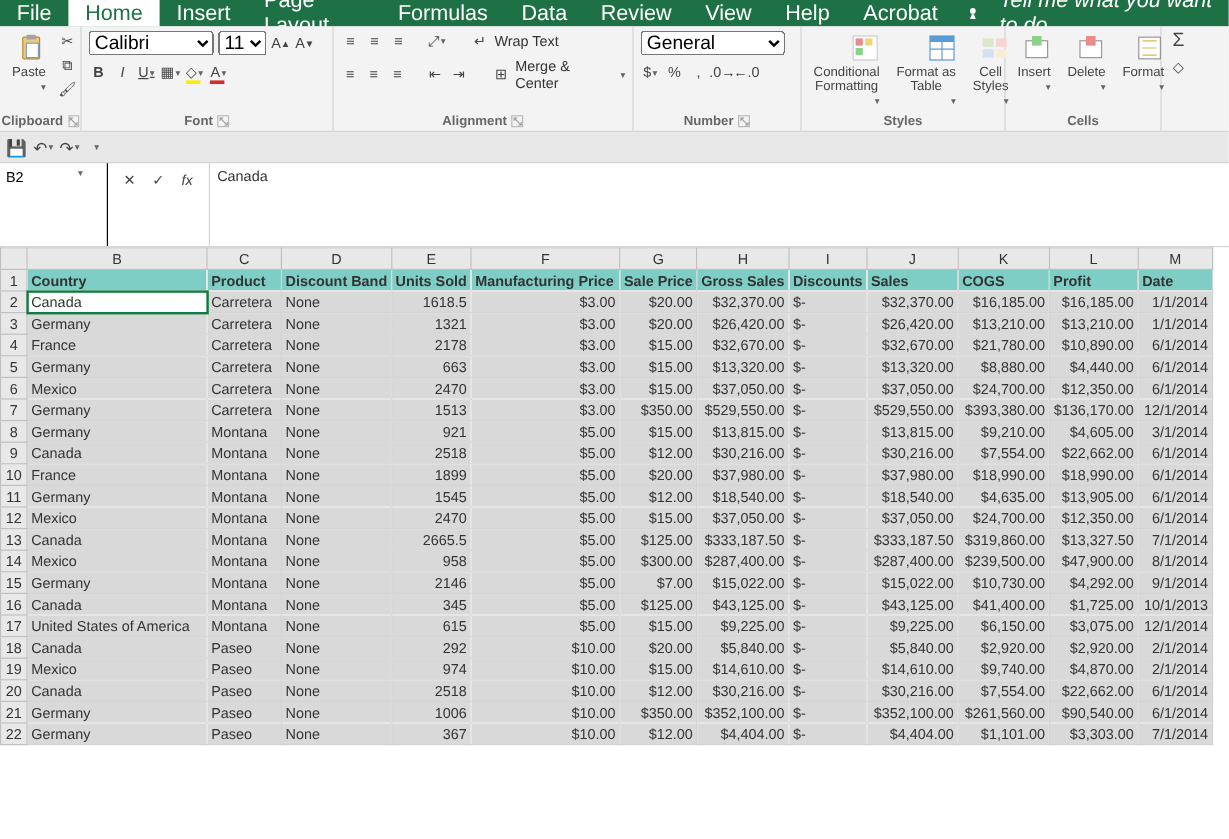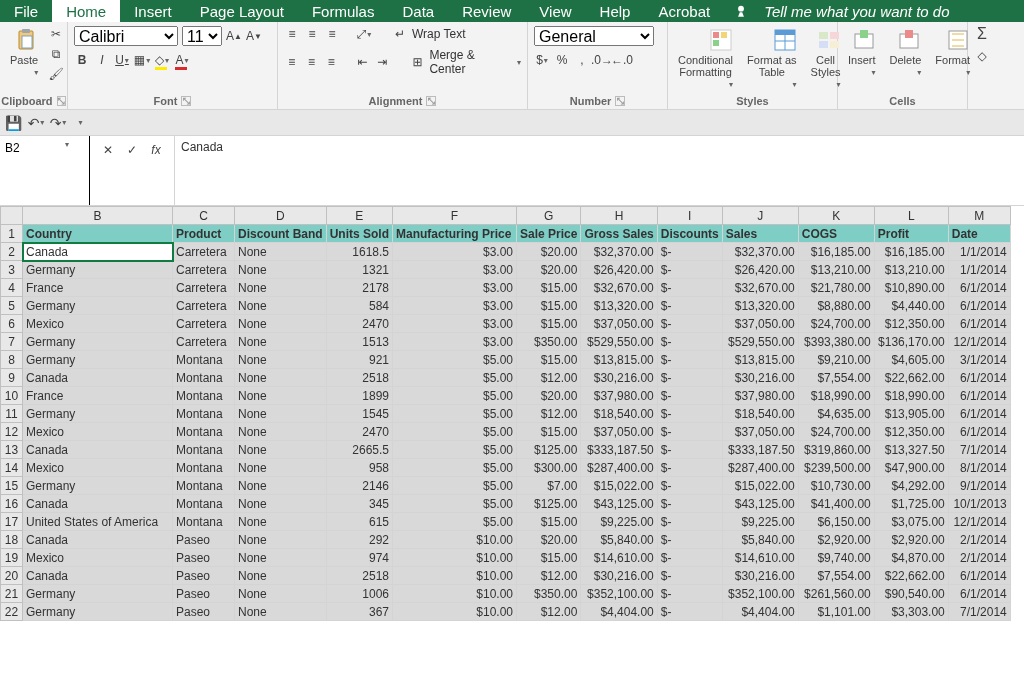--- a/index.html
+++ b/index.html
@@ -1,17 +1,17 @@
 <!DOCTYPE html>
 <html><head>
 <meta charset="utf-8">
 <style>
 * { margin:0; padding:0; box-sizing:border-box; font-family:'Segoe UI',Tahoma,sans-serif; -webkit-user-select:none; user-select:none; }
 body { background:#fff; width:1024px; height:699px; overflow:hidden; font-size:12px; color:#333; }
-.tabbar { height:22px; background:#1e7145; display:flex; align-items:stretch; color:#fff; font-size:15px;text-align:center; }
+.tabbar { height:22px; background:#1e7145; display:flex; align-items:stretch; color:#fff; font-size:18px; }
 .tab { padding:0 14px; display:flex; align-items:center; cursor:pointer; }
 .tab.active { background:#fff; color:#1e7145; }
 .tellme { display:flex; align-items:center; gap:16px; padding:0 10px;font-style:italic; }
 .tellme svg { fill:#fff; }
 .ribbon { height:88px; background:#f3f3f3; border-bottom:1px solid #d4d4d4; display:flex; position:relative; }
 .group { border-right:1px solid #d4d4d4; display:flex; flex-direction:column; justify-content:space-between; padding:4px 6px 2px 6px; }
 .group-body { display:flex; align-items:flex-start; gap:6px; }
 .group-label { text-align:center; font-size:11px; color:#666; padding-top:2px; display:flex; justify-content:center; align-items:center; gap:4px;font-weight:bold;}
 .dlg { font-size:9px; color:#999; border:1px solid #bbb; width:10px; height:10px; display:inline-flex; align-items:center; justify-content:center;}
 .bigbtn { display:flex; flex-direction:column; align-items:flex-end; gap:2px; padding:2px 4px; cursor:pointer; font-size:11px; color:#444;}
@@ -346,21 +346,21 @@
           <td class="cell">$32,670.00</td>
           <td class="cell">$21,780.00</td>
           <td class="cell">$10,890.00</td>
           <td class="cell">6/1/2014</td>
         </tr>
         <tr>
           <td class="rowhdr">5</td>
           <td class="cell tl">Germany</td>
           <td class="cell tl">Carretera</td>
           <td class="cell tl">None</td>
-          <td class="cell">584</td>
+          <td class="cell">663</td>
           <td class="cell">$3.00</td>
           <td class="cell">$15.00</td>
           <td class="cell">$13,320.00</td>
           <td class="cell tl">$-</td>
           <td class="cell">$13,320.00</td>
           <td class="cell">$8,880.00</td>
           <td class="cell">$4,440.00</td>
           <td class="cell">6/1/2014</td>
         </tr>
         <tr>

